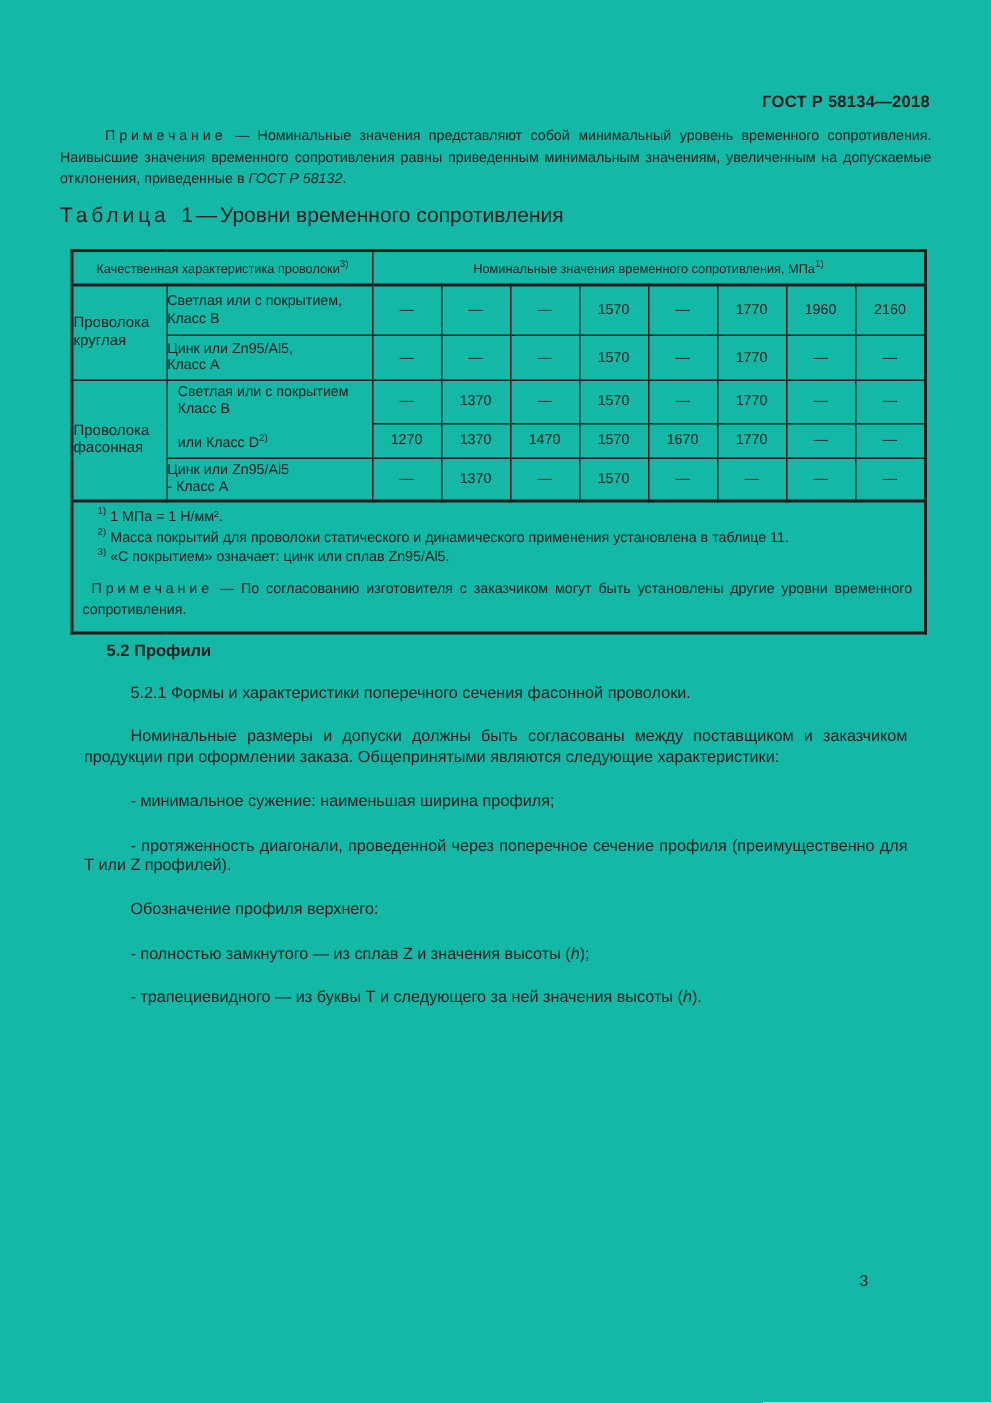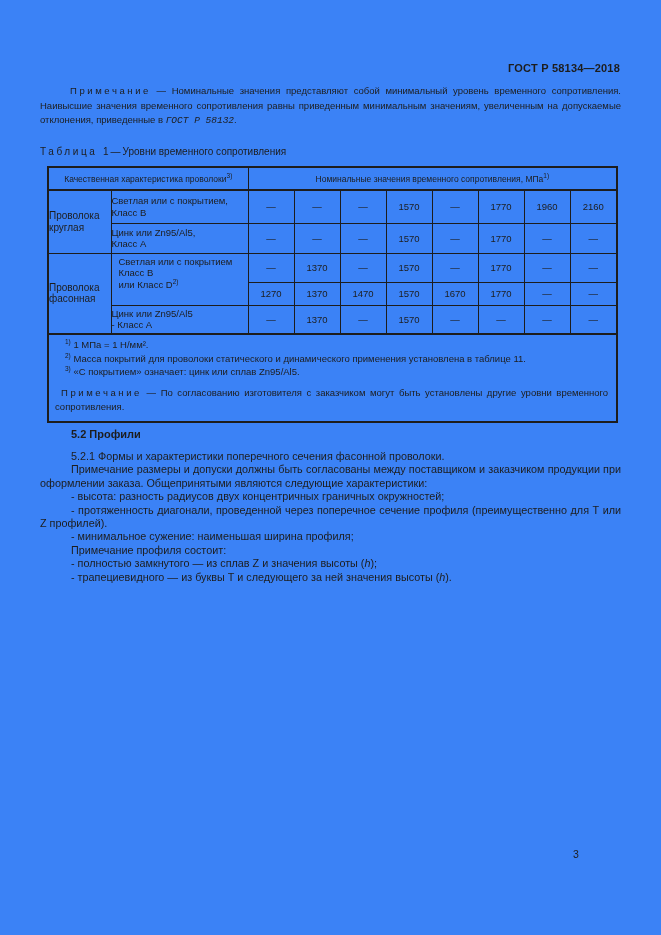--- a/index.html
+++ b/index.html
@@ -1,56 +1,56 @@
 <!DOCTYPE html>
 <html><head>
 <meta charset="utf-8">
 <style>
   html,body{margin:0;padding:0;background:#ffffff;}
   .page{
-    position:relative;width:661px;height:935px;background:#3b82f6;
+    position:relative;width:661px;height:935px;background:#14b8a6;
     font-family:"Liberation Sans",sans-serif;color:#1d1d1d;overflow:hidden;
   }
   .doc-header{position:absolute;top:62px;right:41px;font-size:11px;font-weight:bold;letter-spacing:.2px;}
   .top-note{position:absolute;top:84px;left:40px;width:581px;margin:0;
     font-size:9.5px;line-height:14.6px;text-align:justify;text-indent:30px;}
   .spaced{letter-spacing:2.6px;}
-  .table-caption{position:absolute;top:146px;left:40px;margin:0;font-size:10px;}
+  .table-caption{position:absolute;top:135px;left:40px;margin:0;font-size:14px;}
   .cap-sep{padding:0 2px;}
   
   .main-table{position:absolute;top:166px;left:47px;width:571px;
     border-collapse:collapse;table-layout:fixed;border:2px solid #1d1d1d;}
   .main-table td{border:1px solid #1d1d1d;padding:0;overflow:hidden;}
   .hdr-cell{font-size:8.5px;text-align:center;vertical-align:middle;height:21px;
     border-bottom-width:2px !important;}
   .group-cell{font-size:10px;vertical-align:middle;padding:0 2px 0 6px;line-height:11.5px;}
   .desc-cell{font-size:9.5px;vertical-align:middle;padding:2px 2px 2px 7px;line-height:11.5px;}
   .num-cell{font-size:9.5px;text-align:center;vertical-align:middle;}
   .merged-cell{vertical-align:top;padding:0;}
-  .merged-inner{display:flex;flex-direction:column;justify-content:flex-start;height:51px;
+  .merged-inner{display:flex;flex-direction:column;justify-content:space-between;height:51px;
     font-size:9.5px;line-height:11.5px;padding:2px 2px 3px 7px;box-sizing:border-box;}
   .footer-cell{border-top-width:2px !important;height:79px;vertical-align:top;
     padding:3px 8px 4px 6px !important;font-size:9.5px;}
   .fn{line-height:13.6px;padding-left:4px;text-indent:6px;}
   .tbl-note{margin-top:7px;line-height:13.8px;text-align:justify;text-indent:6px;}
   sup{font-size:6.5px;line-height:0;vertical-align:super;}
   
   .body-block{position:absolute;top:428px;left:40px;width:581px;}
   .body-heading{margin:0 0 10px 0;font-size:11px;font-weight:bold;text-indent:31px;}
-  .body-p{margin:0;font-size:10.8px;line-height:13.4px;text-align:justify;text-indent:31px;}
+  .body-p{margin:16px;font-size:10.8px;line-height:13.4px;text-align:justify;text-indent:31px;}
   .page-number{position:absolute;top:848px;left:573px;font-size:10.5px;}
 </style>
 </head>
 <body>
 
 <div class="page">
 
   <div class="doc-header">ГОСТ Р 58134—2018</div>
 
-  <p class="top-note"><span class="spaced">Примечание</span><span><span> — Номинальные значения представляют собой минимальный уровень временного сопротивления. Наивысшие значения временного сопротивления равны приведенным минимальным значениям, увеличенным на допускаемые отклонения, приведенные в </span><span style="font-style: italic; font-family: Liberation Mono, monospace;">ГОСТ Р 58132</span><span>.</span></span></p>
+  <p class="top-note"><span class="spaced">Примечание</span><span><span> — Номинальные значения представляют собой минимальный уровень временного сопротивления. Наивысшие значения временного сопротивления равны приведенным минимальным значениям, увеличенным на допускаемые отклонения, приведенные в </span><span style="font-style: italic;">ГОСТ Р 58132</span><span>.</span></span></p>
 
   <p class="table-caption"><span class="spaced">Таблица</span>&nbsp;&nbsp;<span>1</span><span class="cap-sep">—</span><span>Уровни временного сопротивления</span></p>
 
   <table class="main-table">
     <colgroup>
       <col style="width:63px">
         <col style="width:137px">
       <col style="width:46px">
         <col style="width:46px">
         <col style="width:46px">
@@ -151,24 +151,23 @@
         <div class="fn"><sup>3)</sup> <span>«С покрытием» означает: цинк или сплав Zn95/Al5.</span></div>
         <div class="tbl-note"><span class="spaced">Примечание</span><span><span> — По согласованию изготовителя с заказчиком могут быть установлены другие уровни временного сопротивления.</span></span></div>
       </td>
     </tr>
   </tbody>
     </table>
 
   <div class="body-block">
     <p class="body-heading">5.2 Профили</p>
     <p class="body-p"><span>5.2.1 Формы и характеристики поперечного сечения фасонной проволоки.</span></p>
-    <p class="body-p"><span>Примечание размеры и допуски должны быть согласованы между поставщиком и заказчиком продукции при оформлении заказа. Общепринятыми являются следующие характеристики:</span></p>
-    <p class="body-p"><span>- высота: разность радиусов двух концентричных граничных окружностей;</span></p>
+    <p class="body-p"><span>Номинальные размеры и допуски должны быть согласованы между поставщиком и заказчиком продукции при оформлении заказа. Общепринятыми являются следующие характеристики:</span></p>
+    <p class="body-p"><span>- минимальное сужение: наименьшая ширина профиля;</span></p>
     <p class="body-p"><span>- протяженность диагонали, проведенной через поперечное сечение профиля (преимущественно для Т или Z профилей).</span></p>
-    <p class="body-p"><span>- минимальное сужение: наименьшая ширина профиля;</span></p>
-    <p class="body-p"><span>Примечание профиля состоит:</span></p>
+    <p class="body-p"><span>Обозначение профиля верхнего:</span></p>
     <p class="body-p"><span>- полностью замкнутого — из сплав Z и значения высоты (</span><span style="font-style: italic;">h</span><span>);</span></p>
     <p class="body-p"><span>- трапециевидного — из буквы Т и следующего за ней значения высоты (</span><span style="font-style: italic;">h</span><span>).</span></p>
   </div>
 
   <div class="page-number">3</div>
 
 </div>
 
 </body></html>

